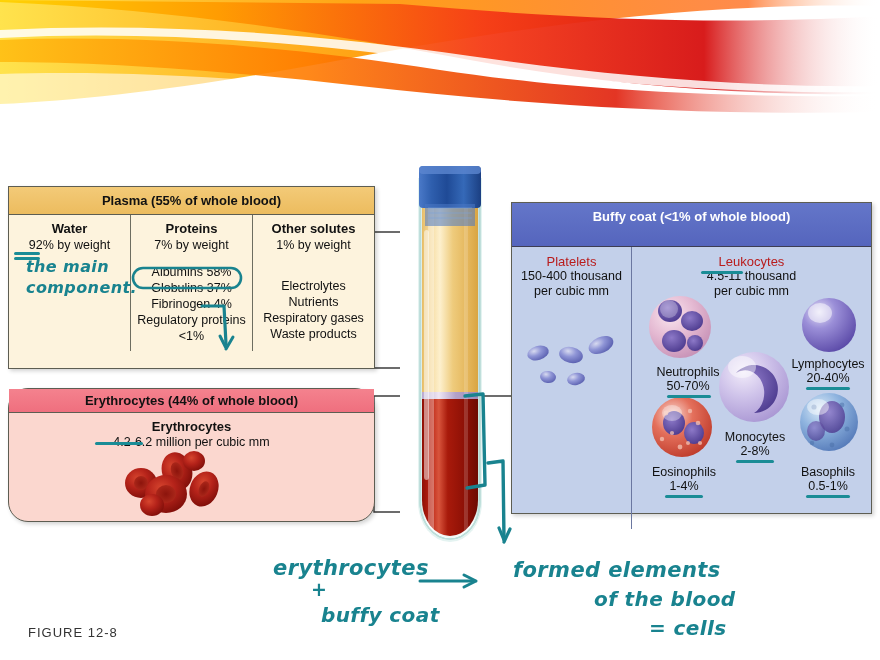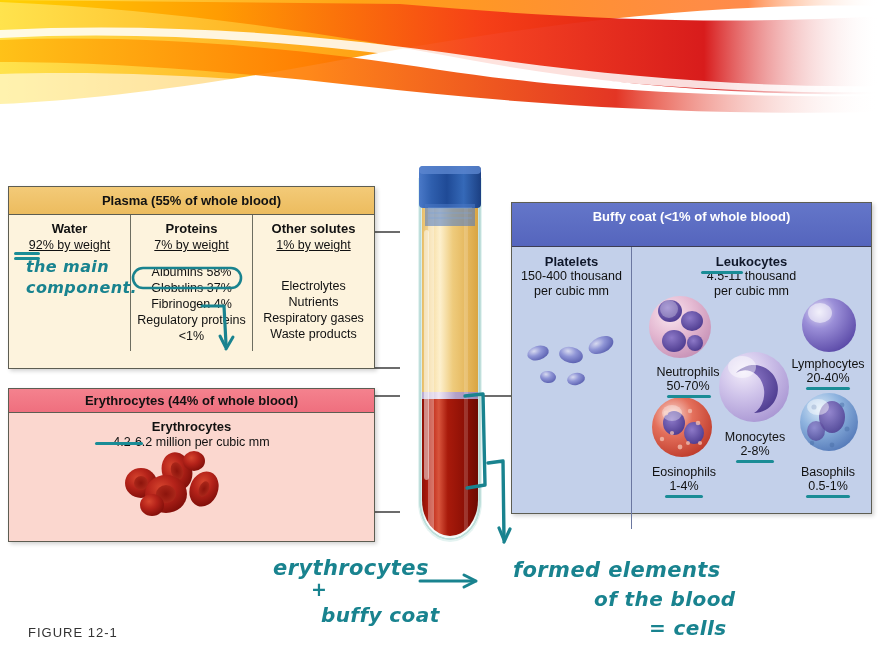--- a/index.html
+++ b/index.html
@@ -22,42 +22,42 @@
 
   
   #plasma-panel{left:8px;top:186px;width:367px;height:183px;
     background:#fdf3dd;box-shadow:2px 2px 4px rgba(0,0,0,.18);}
   #plasma-header{height:28px;line-height:28px;font-size:13px;
     background:linear-gradient(#f3ca78,#ecbc5e);border-bottom:1px solid #5d5d52;}
   .plasma-cols{display:flex;height:136px;justify-content:flex-end;}
   .pcol{box-sizing:border-box;flex:1;padding-top:6px;text-align:center;}
   .pcol + .pcol{border-left:1px solid #6d6d60;}
   .pcol .t{font-weight:bold;font-size:13px;color:#111;line-height:16px;}
-  .pcol .s{font-size:12.5px;color:#111;line-height:16px;text-decoration:underline;}
+  .pcol .s{font-size:12.5px;color:#111;line-height:16px;}
   .plist{margin-top:11px;font-size:12.5px;color:#111;line-height:16px;}
 
   
-  #ery-panel{left:8px;top:388px;width:367px;height:154px;
-    background:#fbd7cf;box-shadow:2px 2px 4px rgba(0,0,0,.18);}
+  #ery-panel{left:8px;top:388px;width:367px;height:134px;
+    background:#fbd7cf;box-shadow:2px 2px 4px rgba(0,0,0,.18);border-radius:20px;}
   #ery-header{height:24px;line-height:24px;font-size:13px;
     background:linear-gradient(#f4828e,#ef6f7e);border-bottom:1px solid #5d5d52;}
   .ery-body{text-align:center;padding-top:6px;}
   .ery-body .t{font-weight:bold;font-size:13px;color:#111;}
   .ery-body .s{font-size:12.5px;color:#111;line-height:16px;}
 
   
   #buffy-panel{left:511px;top:202px;width:361px;height:312px;
     background:#c3d0ea;box-shadow:2px 2px 4px rgba(0,0,0,.18);}
   #buffy-header{height:44px;line-height:28px;font-size:13px;
     background:linear-gradient(#6476c9,#5565bd);border-bottom:1px solid #3d3d52;color:#fff;}
   .buffy-cols{display:flex;height:282px;}
   .bcol-left{box-sizing:border-box;width:120px;padding-top:7px;text-align:center;
     border-right:1px solid #6b77a0;position:relative;}
   .bcol-right{box-sizing:border-box;flex:1;padding-top:7px;text-align:center;position:relative;}
-  .bcol-left .t,.bcol-right .t{font-weight:bold;font-size:13px;color:#0f172a;line-height:15px;}
+  .bcol-left .t,.bcol-right .t{font-weight:normal;font-size:13px;color:#b91c1c;line-height:15px;}
   .bcol-left .s,.bcol-right .s{font-size:12.5px;color:#111;line-height:15px;}
 
   .cell-label{position:absolute;text-align:center;font-size:12.5px;color:#111;line-height:14px;}
 
   
   .ul{position:absolute;height:2.5px;background:#1a8c96;border-radius:2px;}
 
   
   .hand{position:absolute;color:#19838f;font-family:"DejaVu Sans", sans-serif;
     font-weight:bold;font-style:italic;letter-spacing:.4px;margin-left:16px;}
@@ -415,15 +415,15 @@
 
   <svg style="position:absolute;left:418px;top:570px;width:70px;height:22px;">
     <path d="M2,11 L56,11" fill="none" stroke="#19838f" stroke-width="3" stroke-linecap="round"></path>
     <path d="M58,11 L46,5 M58,11 L46,17" fill="none" stroke="#19838f" stroke-width="3" stroke-linecap="round"></path>
   </svg>
 
   <div class="hand" style="left:578px;top:587px;font-size:20px;">of the blood</div>
   <div class="hand" style="left:497px;top:558px;font-size:21px;">formed elements</div>
   <div class="hand" style="left:633px;top:616px;font-size:20px;">= cells</div>
 
-  <div id="figure-caption">FIGURE 12-1</div>
+  <div id="figure-caption">FIGURE 12-8</div>
 
 </div>
 
 </body></html>

